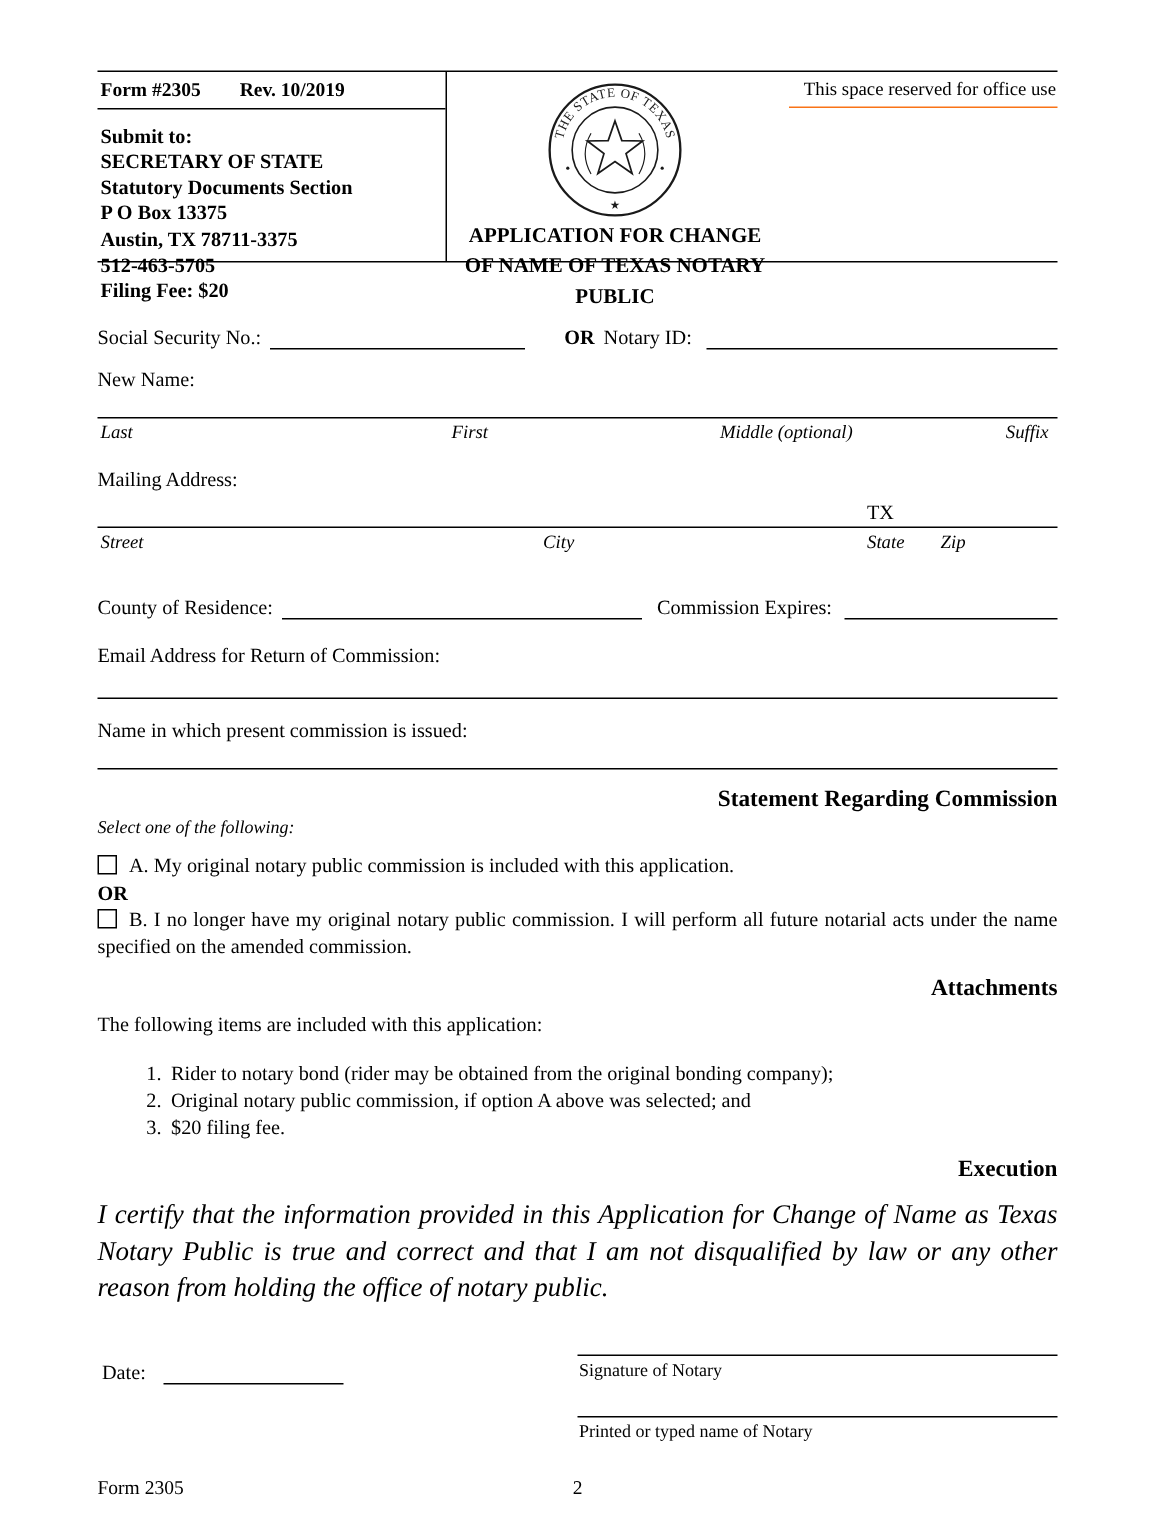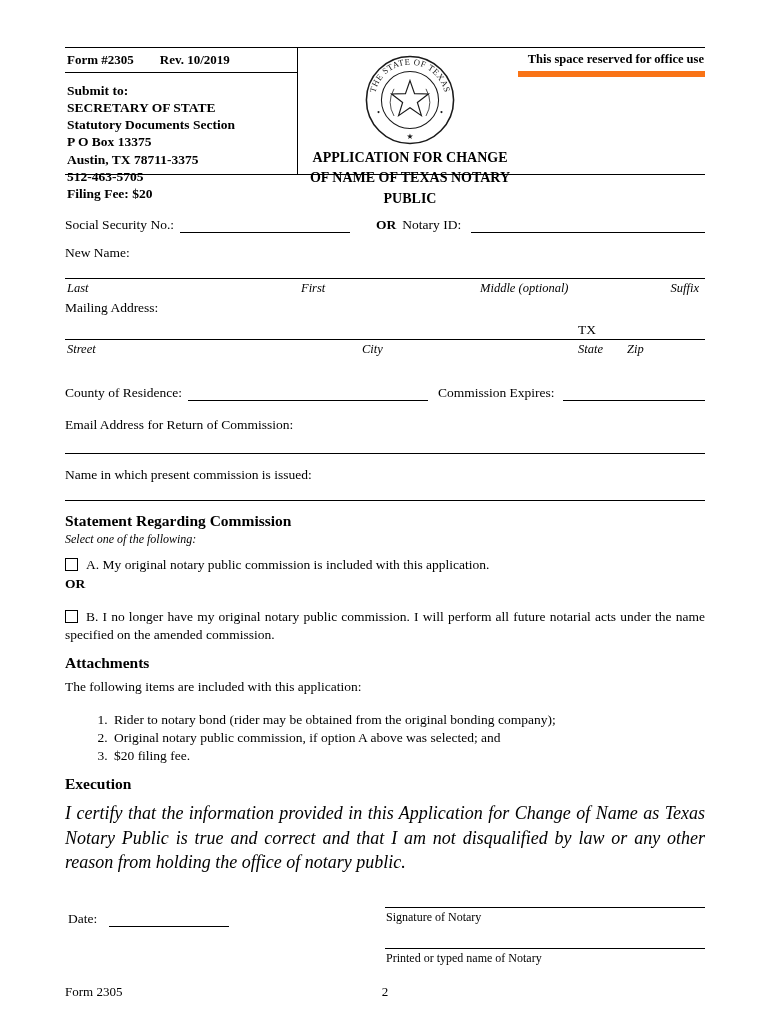--- a/index.html
+++ b/index.html
@@ -10,21 +10,21 @@
     color:#000;
   }
   .page { position:relative; width:770px; height:1024px; padding:47px 65px 0 65px; background:#fff; }
 
   
   .header { display:flex; border-top:1.5px solid #000; border-bottom:1px solid #000; height:128px; }
   .header-left { width:233px; border-right:1px solid #000; }
   .form-no-row { display:flex; gap:26px; font-weight:bold; font-size:13px; padding:4px 0 4px 2px; border-bottom:1px solid #000; }
   .submit-block { font-weight:bold; font-size:13.5px; line-height:1.27; padding:9px 0 0 2px; }
   .header-mid { flex:1; position:relative; }
-  .office-use { position:absolute; top:0; right:0; font-weight:bold; font-size:12.5px; padding:4px 1px 4px 10px; border-bottom:6px solid #f97316; white-space:nowrap; }
+  .office-use { position:absolute; top:0; right:0; font-weight:normal; font-size:12.5px; padding:4px 1px 4px 10px; border-bottom:1px solid #f97316; white-space:nowrap; }
   .seal-wrap { width:222px; text-align:center; padding-top:6px; margin-left:1px; }
   .seal { display:block; margin:0 auto; }
   .form-title { font-weight:bold; font-size:14px; line-height:1.45; margin-top:2px; }
 
   
   .lbl { font-size:13.5px;margin-top:20px; }
   .b { font-weight:bold; }
   .row { display:flex; align-items:flex-end; }
   .blank { border-bottom:1px solid #000; height:18px; }
   .grow { flex:1; }
@@ -36,41 +36,41 @@
   .nid-blank { margin-left:10px; }
 
   .new-name-lbl { margin-top:12px; }
   .fullline { border-bottom:1px solid #000; height:12px; }
   .name-line { margin-top:6px; }
   .sublabels { position:relative; height:17px; font-style:italic; font-size:12.5px; }
   .sublabels span { position:absolute; top:2px; }
   .sl-last { left:2px; }   .sl-first { left:236px; }  .sl-middle { left:415px; } .sl-suffix { right:6px; }
   .sl-street { left:2px; } .sl-city { left:297px; }   .sl-state { left:513px; }  .sl-zip { left:562px; }
 
-  .mail-lbl { margin-top:4px; }
+  .mail-lbl { margin-top:16px; }
   .addr-line { position:relative; border-bottom:1px solid #000; height:24px; }
   .tx { position:absolute; left:513px; bottom:1px; font-size:13.5px; }
 
   .county-row { margin-top:8px; }
   .county-blank { width:240px; margin-left:6px; }
   .ce-lbl { margin-left:10px; }
   .ce-blank { margin-left:8px; }
 
   .email-lbl { margin-top:16px; }
   .email-line { margin-top:9px; }
   .present-lbl { margin-top:13px; }
   .present-line { margin-top:6px; }
 
   
-  .section-heading { text-align:left; font-weight:bold; font-size:15.5px; margin-top:11px; }
+  .section-heading { text-align:right; font-weight:bold; font-size:15.5px; margin-top:11px; }
   .select-note { font-style:italic; font-size:12px; margin-top:2px; }
   .option { margin-top:9px; text-align:justify; font-size:13.5px; line-height:1.32; }
   .checkbox { display:inline-block; width:13px; height:13px; border:1.3px solid #000; vertical-align:-2px; margin-right:8px; background:#fff; }
   .or-line { margin-top:2px; font-size:13.5px; }
-  .opt-b { margin-top:16px; }
+  .opt-b { margin-top:0; }
 
   .intro { margin-top:7px; font-size:13.5px; }
   ol.attach-list { margin-top:17px; padding-left:46px; font-size:13.5px; }
   ol.attach-list li { margin-bottom:2px; padding-left:3px; }
 
   .certification { margin-top:8px; font-style:italic; text-align:justify; font-size:18px; line-height:1.36; }
 
   .sign-area { display:flex; margin-top:16px; align-items:flex-start; }
   .date-part { width:320px; display:flex; align-items:flex-end; gap:12px; padding-left:3px; }
   .date-blank { width:120px; }

